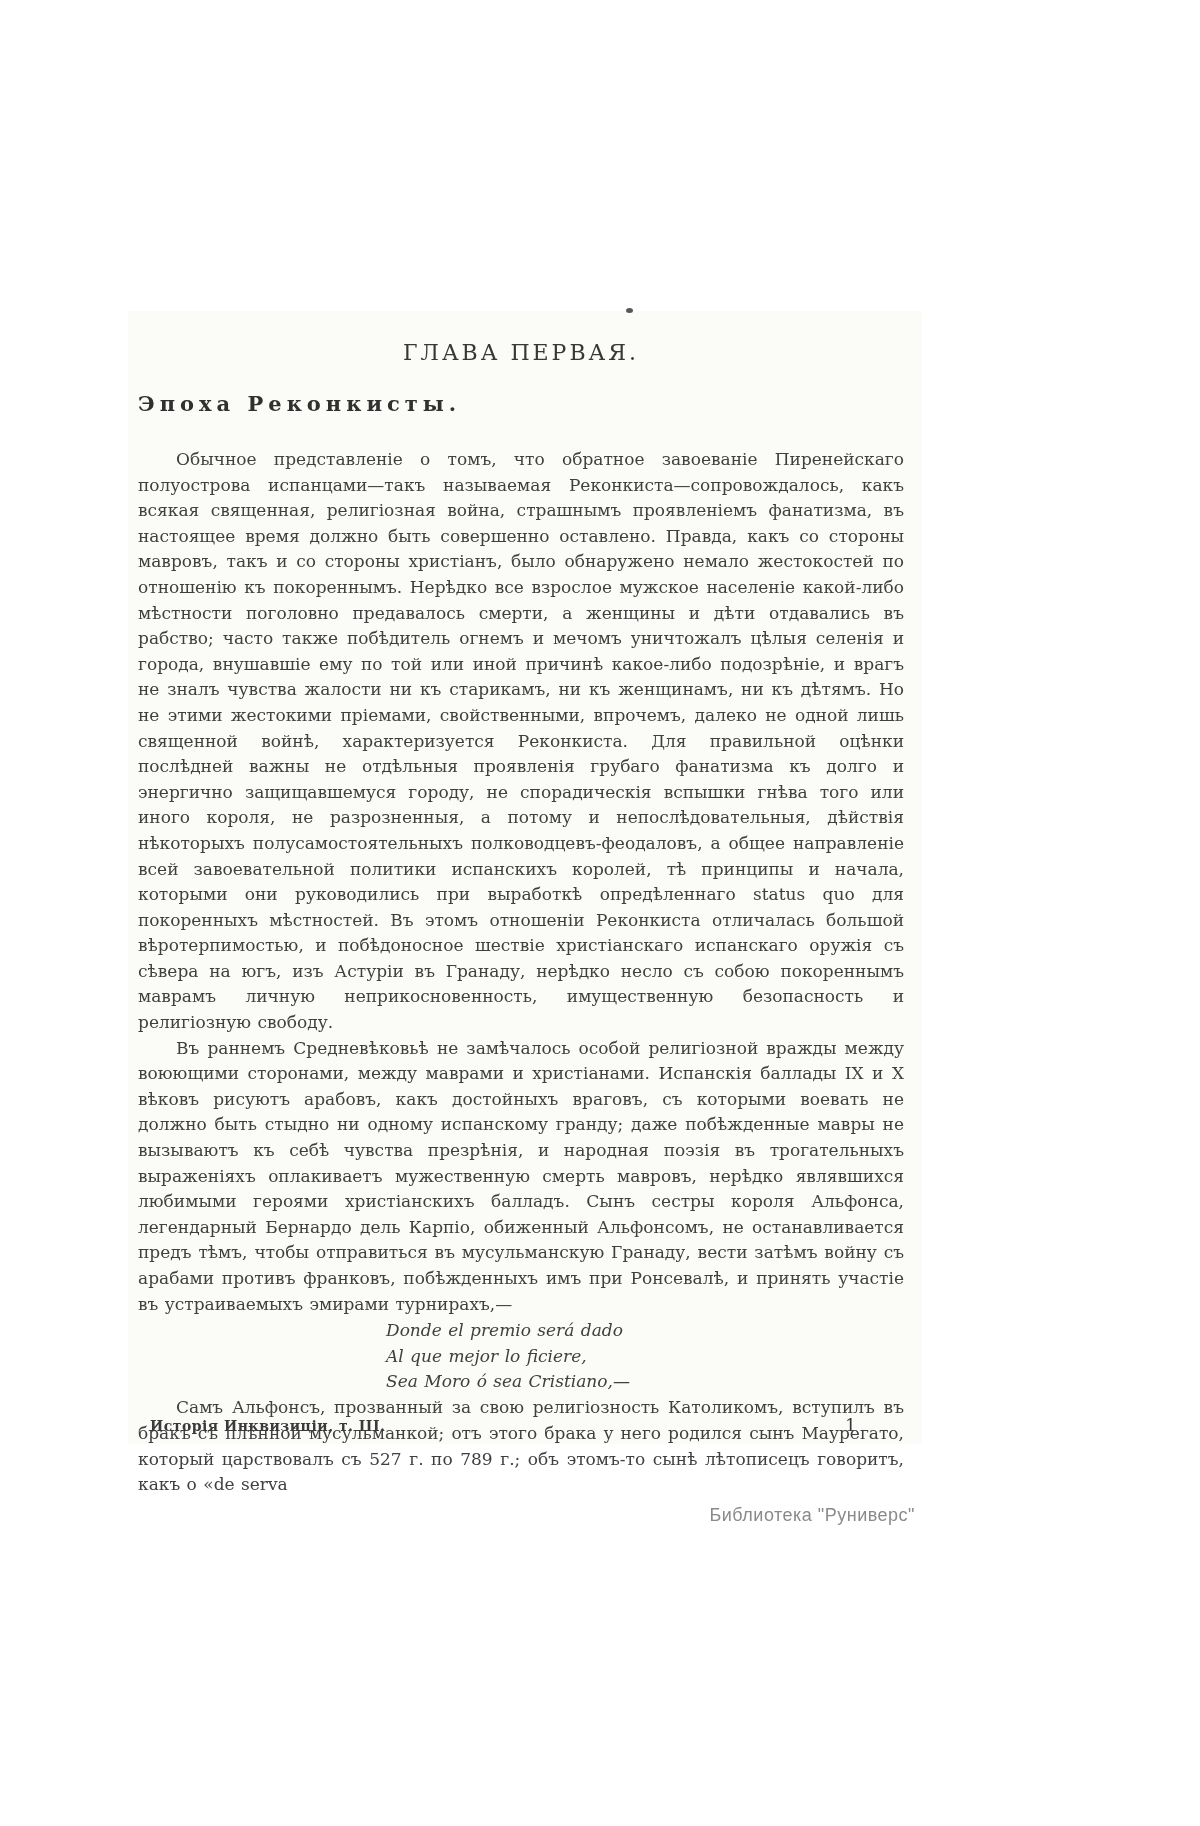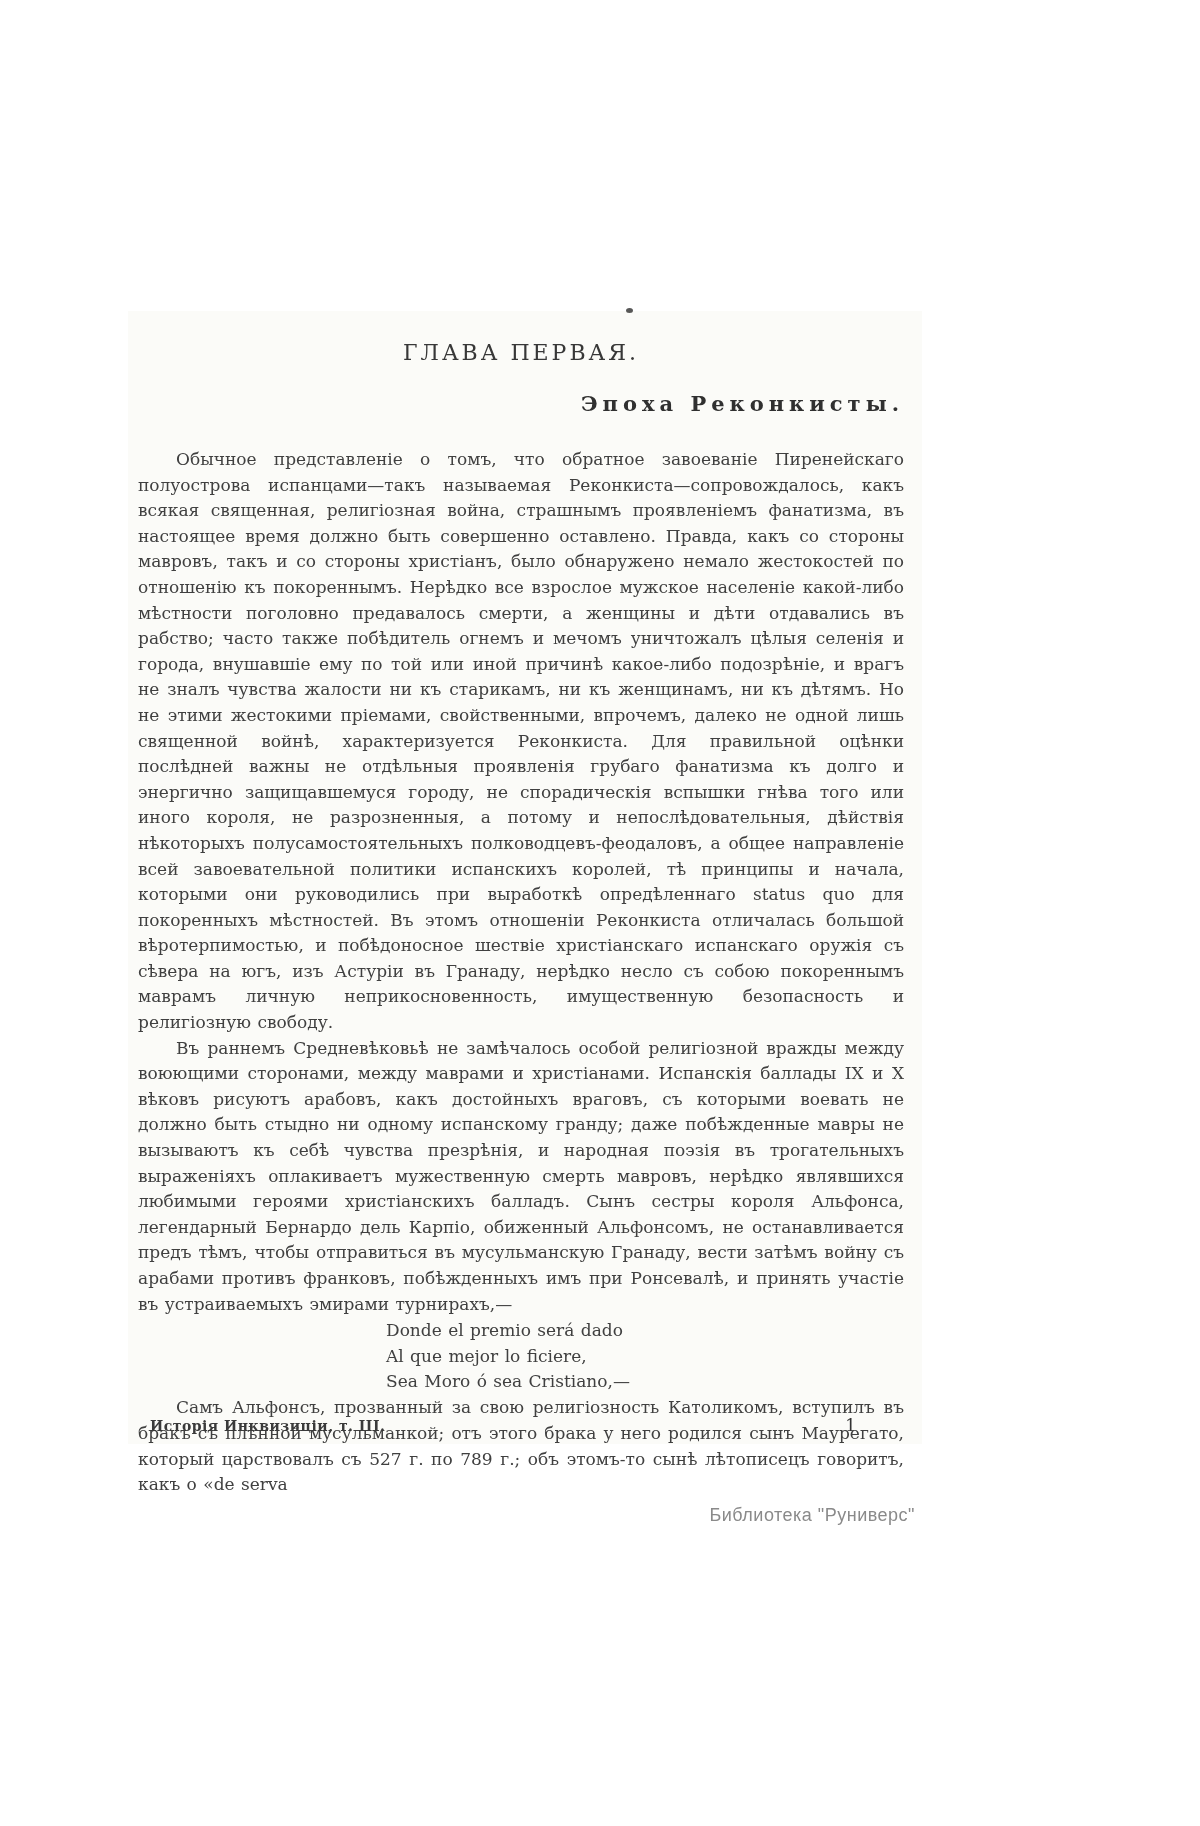--- a/index.html
+++ b/index.html
@@ -39,21 +39,21 @@
     font-size: 22px;
     letter-spacing: 3px;
     color: #383838;
     white-space: nowrap;
   }
   .chapter-title {
     position: absolute;
     left: 138px;
     top: 391px;
     width: 766px;
-    text-align: right;
+    text-align: left;
     font-size: 21px;
     font-weight: bold;
     letter-spacing: 5px;
     color: #303030;
     white-space: nowrap;
   }
   .body-text {
     position: absolute;
     left: 138px;
     top: 447px;
@@ -67,20 +67,21 @@
   .body-text p {
     margin: 0;
     text-indent: 38px;
   }
   .body-text p.no-indent {
     text-indent: 0;
   }
   .verse-block {
     margin: 1px 0 1px 248px;
     text-align: left;
+    font-style: italic;
   }
   .verse-line {
     display: block;
     line-height: 25.4px;
   }
   .page-footer {
     position: absolute;
     left: 150px;
     top: 1415px;
     width: 706px;

